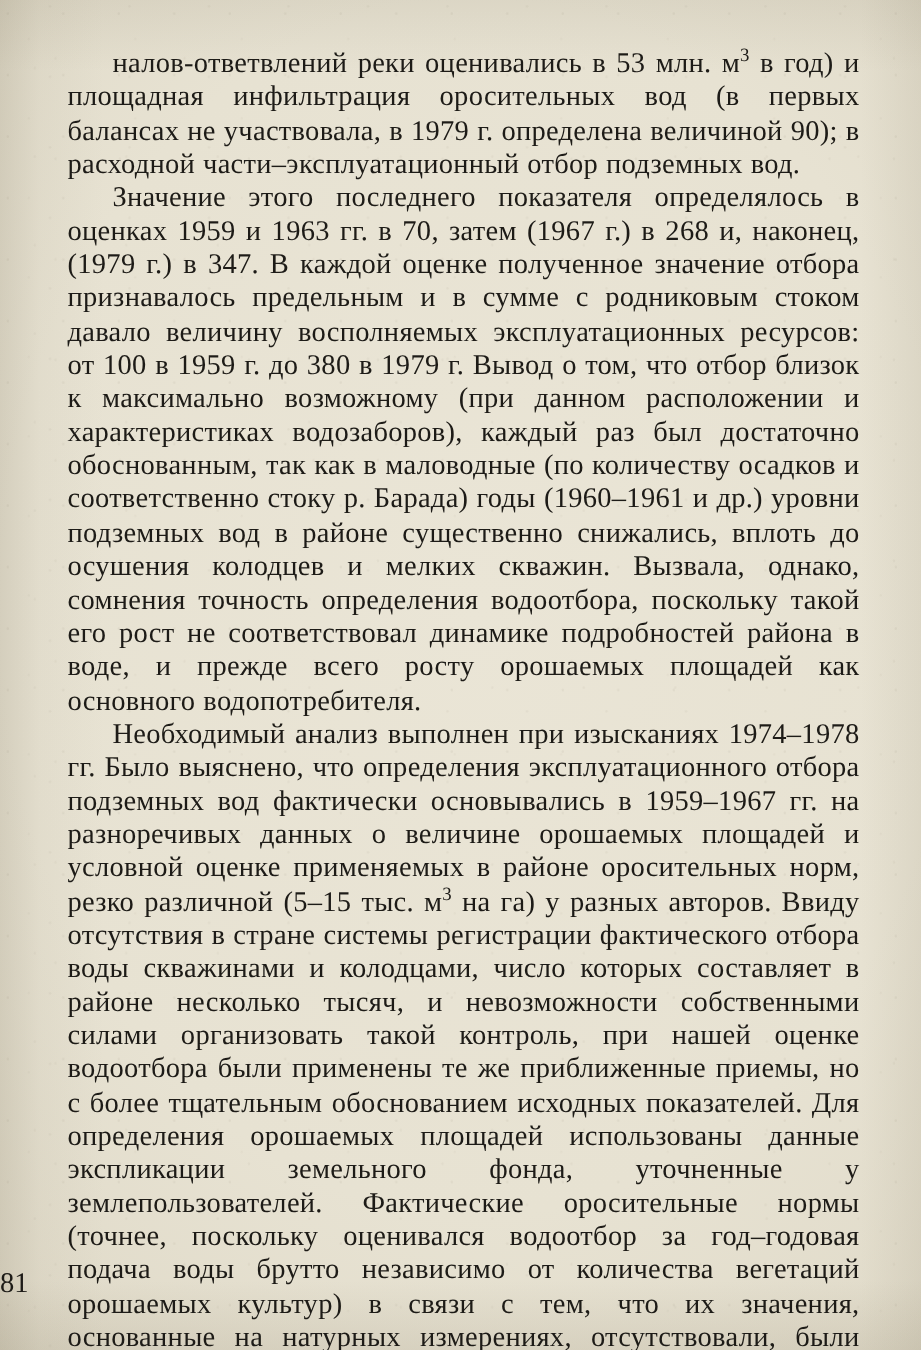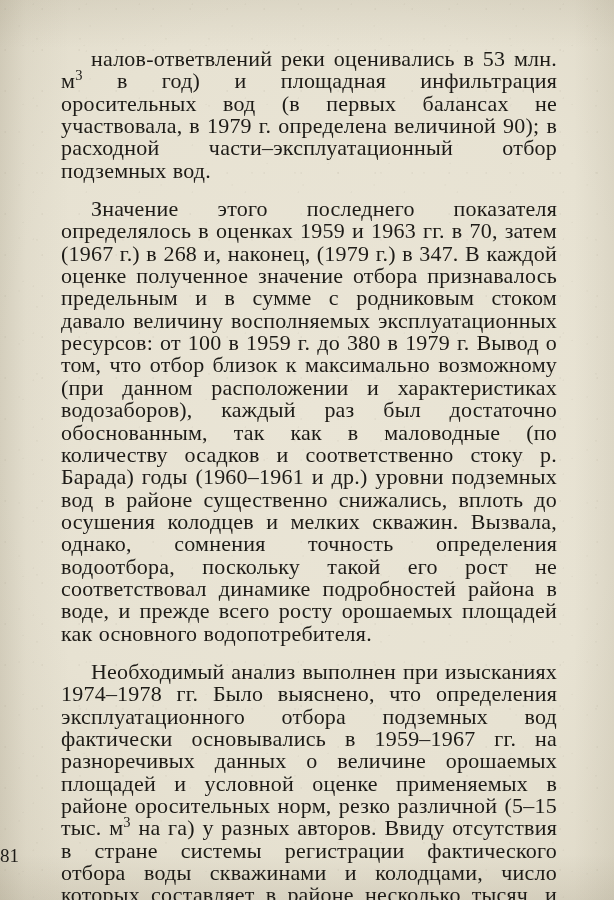--- a/index.html
+++ b/index.html
@@ -42,22 +42,22 @@
   }
 
   .text-block {
     position: absolute;
     left: 45px;
     top: 32px;
     width: 528px;
   }
 
   p.para {
-    margin: 16px;
-    font-size: 22px;
+    margin: 0;
+    font-size: 19px;
     line-height: 22.35px;
     text-align: justify;
     text-align-last: left;
     color: #1d1b17;
     text-indent: 30px;
     letter-spacing: 0.01em;
     word-spacing: 0.02em;
     hyphens: manual;
     -webkit-hyphens: manual;
   }

